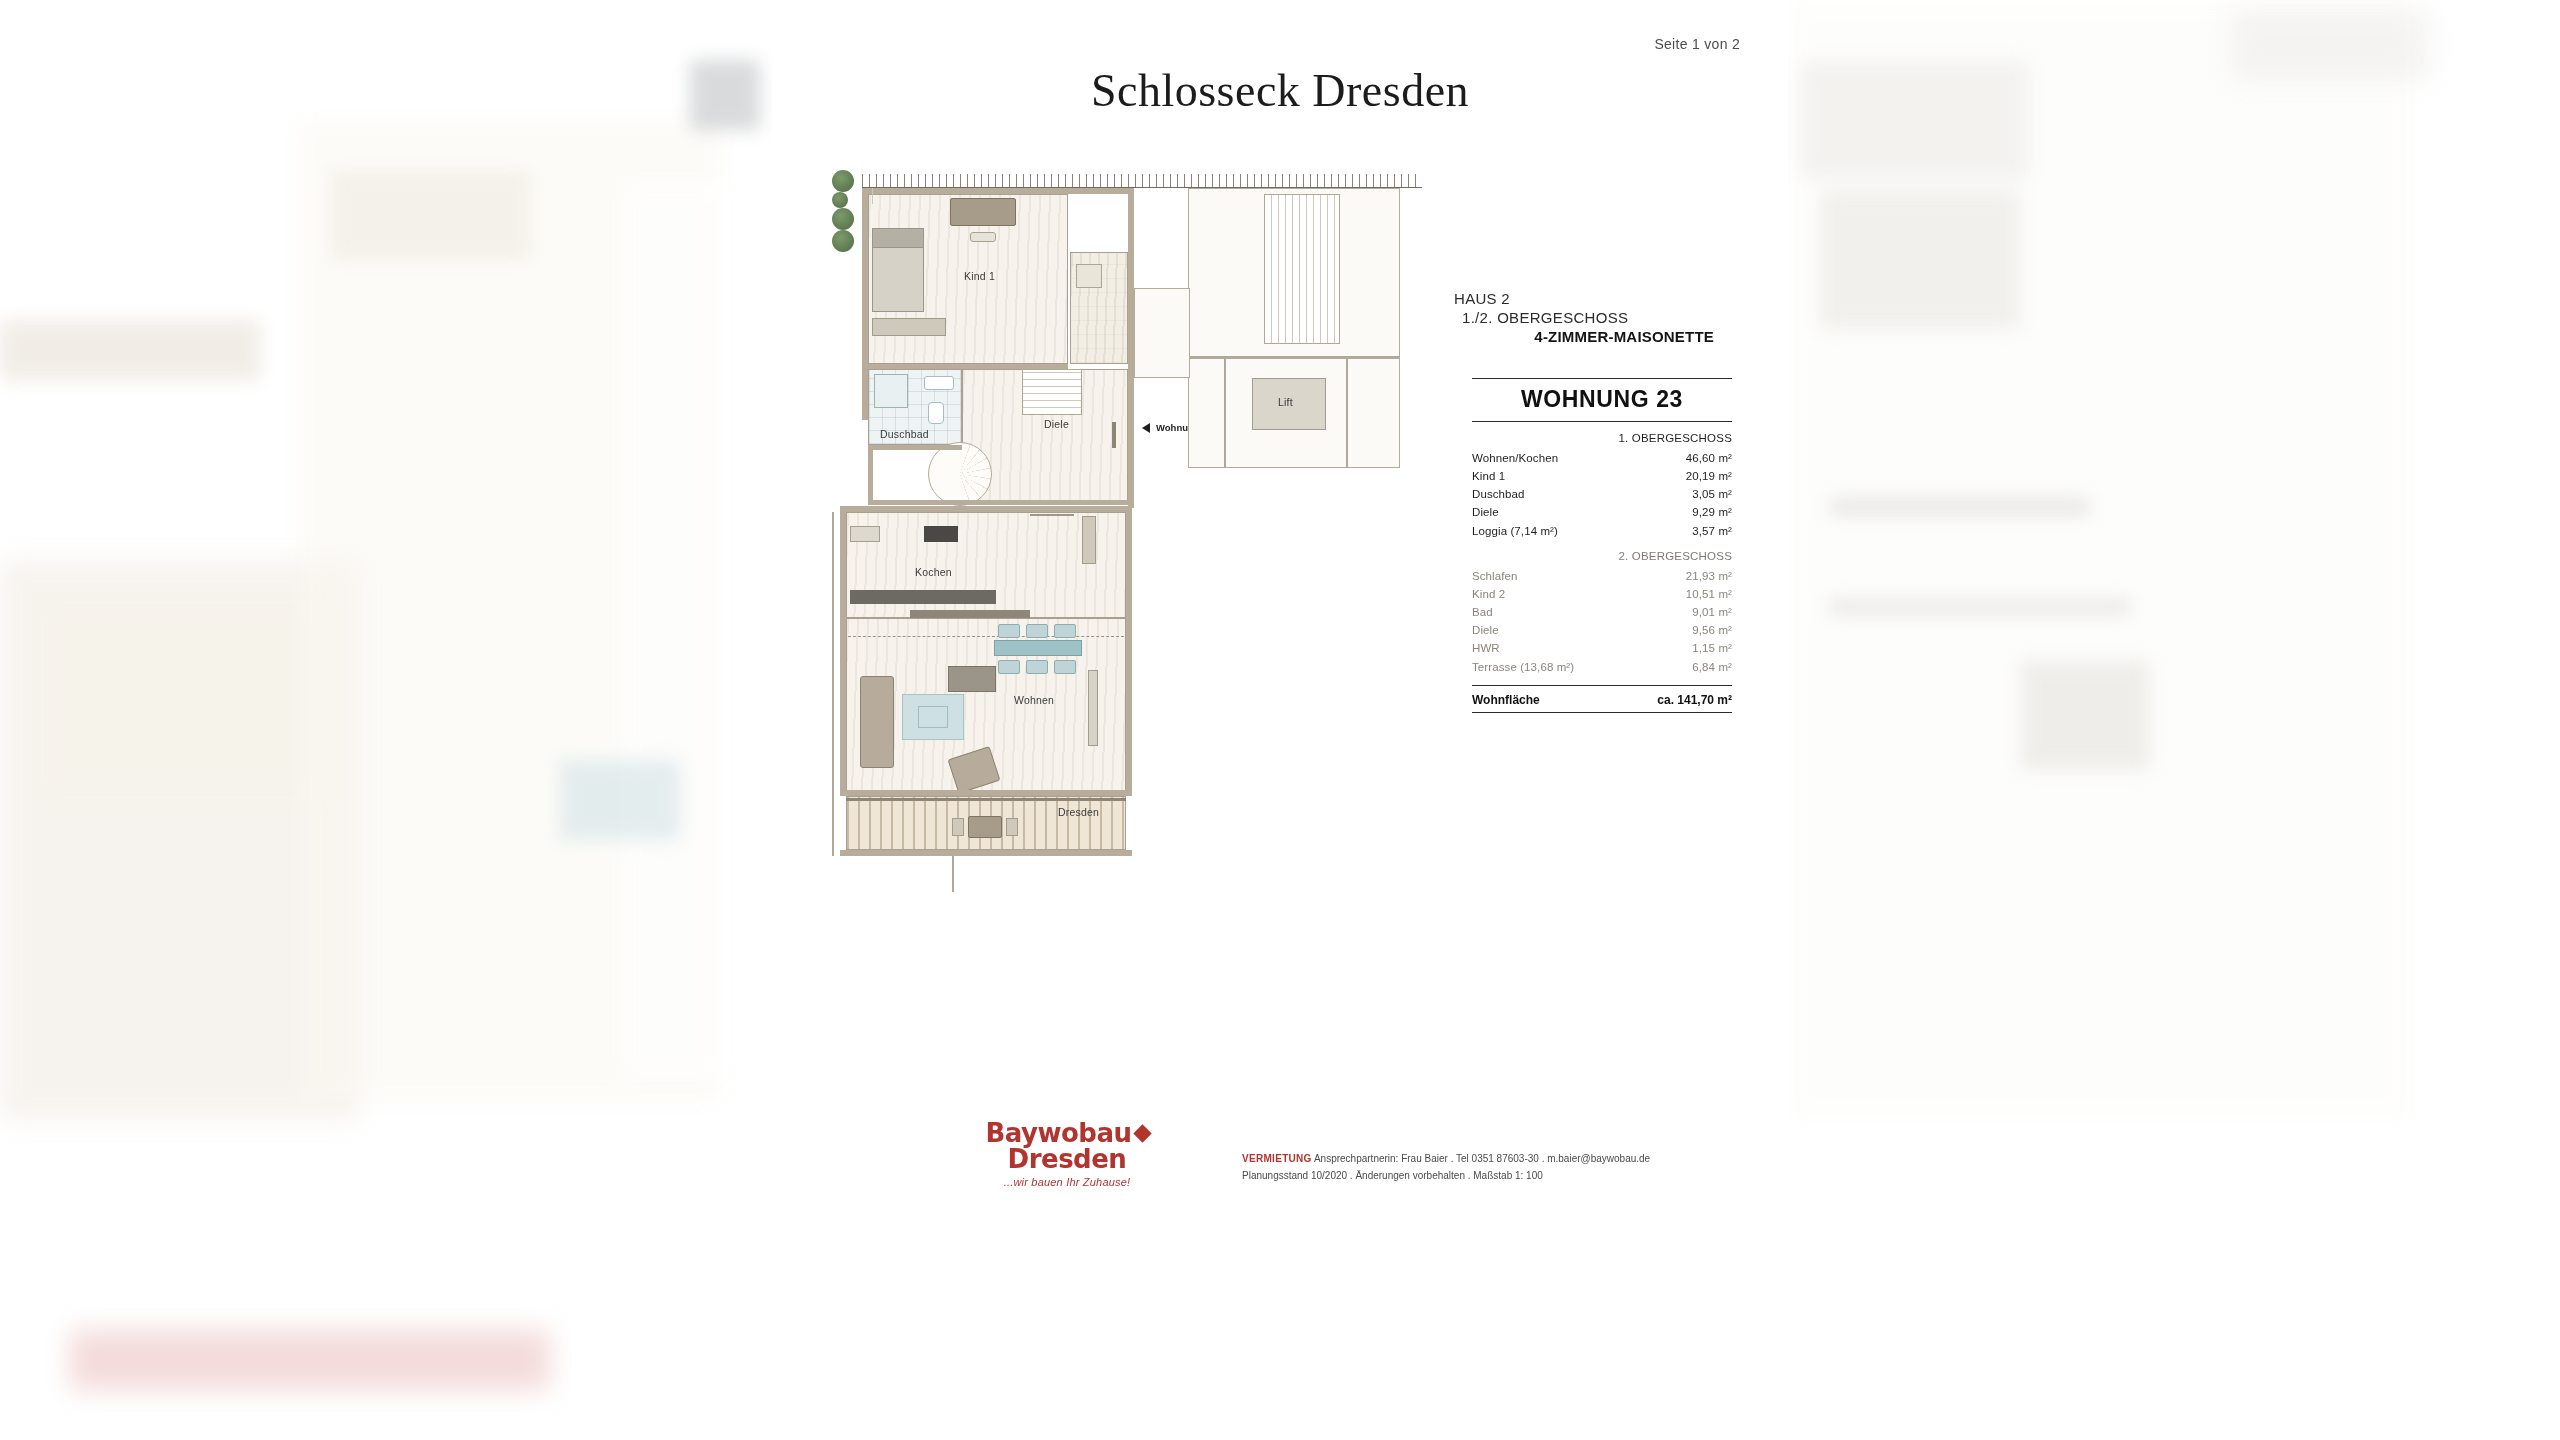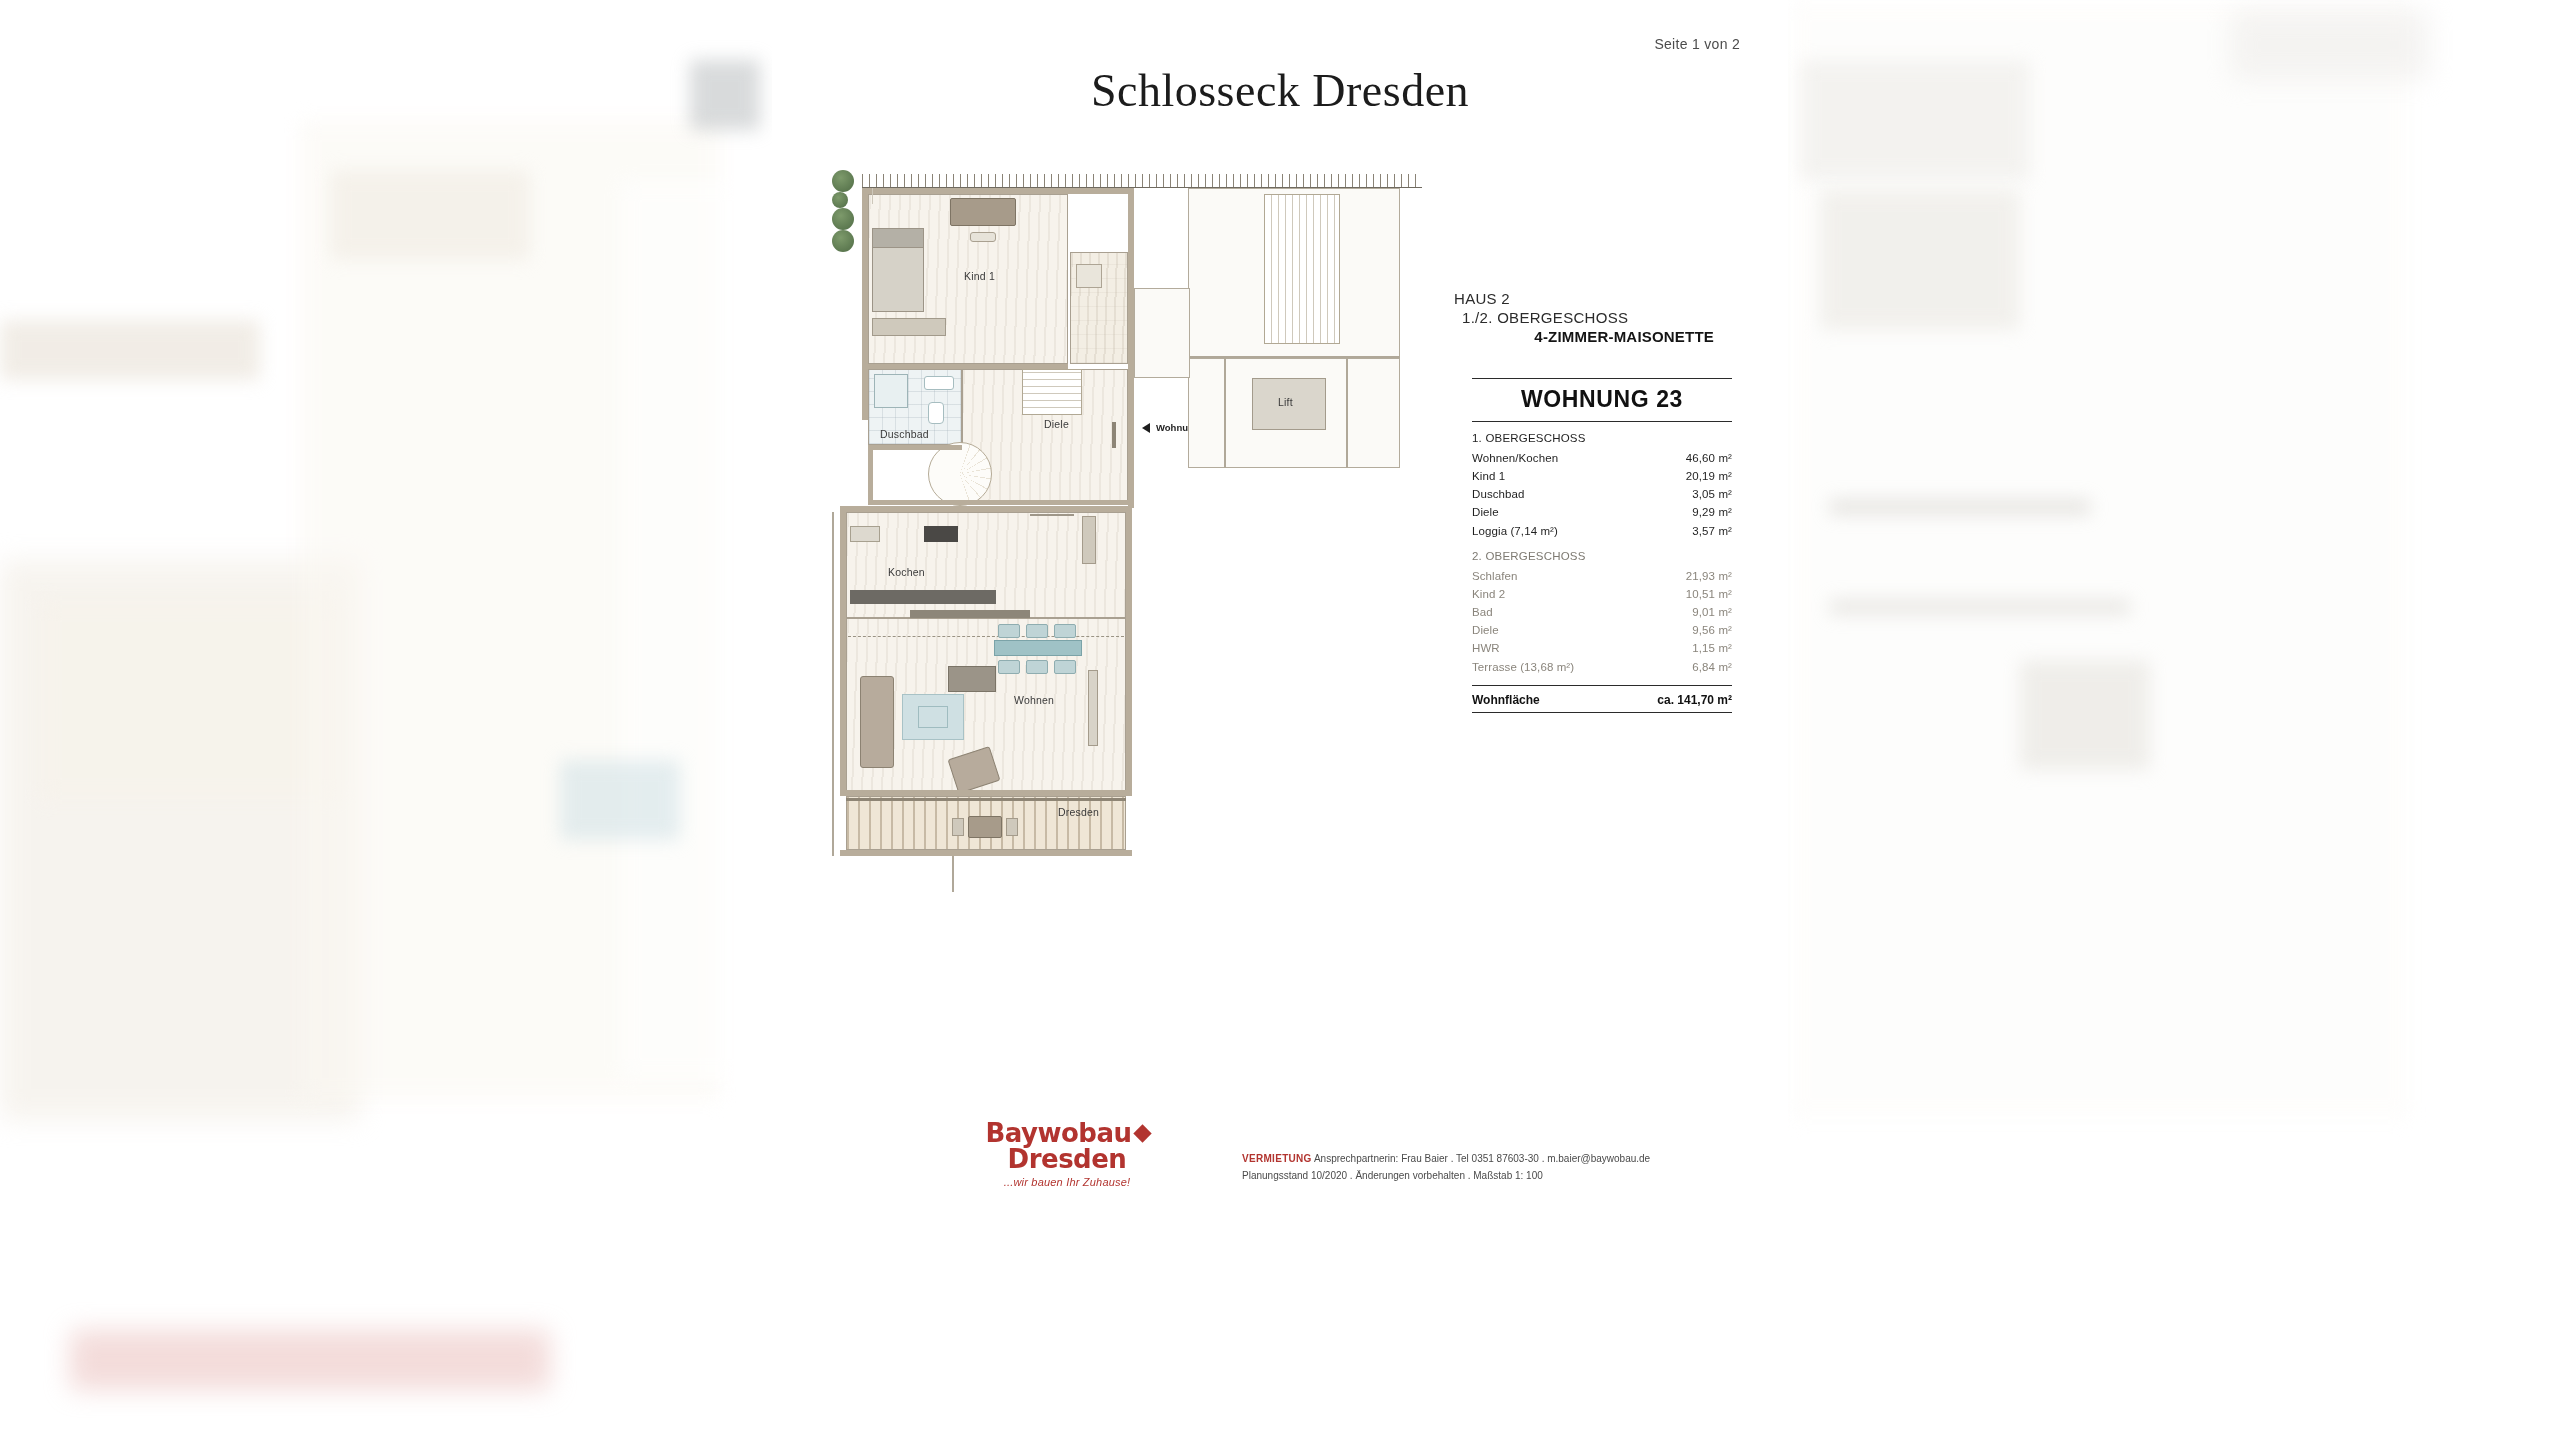--- a/index.html
+++ b/index.html
@@ -144,21 +144,21 @@
   .info .haus { font-size:15px; color:#2b2b2b; letter-spacing:.3px; }
   .info .floor { font-size:15px; color:#2b2b2b; letter-spacing:.3px; margin-top:2px;margin-left:8px;}
   .info .typ { font-size:15px; font-weight:700; color:#141414; letter-spacing:.2px; margin-top:2px;text-align:right;}
 
   .whbox { position:absolute; left:700px; top:378px; width:260px; }
   .hr { height:1px; background:#2b2b2b; }
   .whtitle {
     font-size:23px; font-weight:700; letter-spacing:.6px; color:#111;
     padding:7px 0 8px; text-align:center;
   }
-  .sec-title { font-size:11.5px; color:#1f1f1f; margin:10px 0 5px; letter-spacing:.2px;}
+  .sec-title { font-size:11.5px; color:#1f1f1f; margin:10px 0 5px; letter-spacing:.2px;text-align:right;}
   .sec-title.muted { color:#7e7a72; }
   .row {
     display:flex; justify-content:space-between; font-size:11.5px;
     color:#1f1f1f; line-height:1.58; letter-spacing:.1px;
   }
   .row.muted { color:#8a857c; }
   .row .v { text-align:right; white-space:nowrap; }
   .total { display:flex; justify-content:space-between; font-size:12px; font-weight:700;
            color:#111; padding-top:7px; }
 
@@ -266,21 +266,21 @@
       <div class="line" style="left:36px;top:170px;width:2px;height:110px;"></div>
       <div class="line" style="left:158px;top:170px;width:2px;height:110px;"></div>
       <div class="core-room" style="left:-54px;top:100px;width:56px;height:90px;"></div>
     </div>
 
     <div class="wall" style="left:8px;top:336px;width:292px;height:6px;"></div>
     <div class="wall" style="left:8px;top:336px;width:6px;height:288px;"></div>
     <div class="wall" style="left:294px;top:336px;width:6px;height:288px;"></div>
 
     <div class="room light" style="left:14px;top:342px;width:280px;height:106px;"></div>
-    <div class="rlabel" style="left:56px;top:396px;">Kochen</div>
+    <div class="rlabel" style="left:56px;top:396px;padding-left:27px;">Kochen</div>
     <div class="furn cab" style="left:18px;top:420px;width:146px;height:14px;"></div>
     <div class="furn ctr" style="left:78px;top:440px;width:120px;height:16px;"></div>
     <div class="furn" style="left:92px;top:356px;width:34px;height:16px;background:#4a4845;"></div>
     <div class="furn" style="left:18px;top:356px;width:30px;height:16px;background:#ddd9cf;border:1px solid #a7a08f;"></div>
     <div class="furn" style="left:250px;top:346px;width:14px;height:48px;background:#cfc9bc;border:1px solid #a49b8b;"></div>
     <div class="line" style="left:198px;top:344px;width:44px;height:2px;background:#9e9688;"></div>
 
     <div class="room light" style="left:14px;top:448px;width:280px;height:176px;"></div>
     <div class="rlabel" style="left:182px;top:524px;">Wohnen</div>
 

